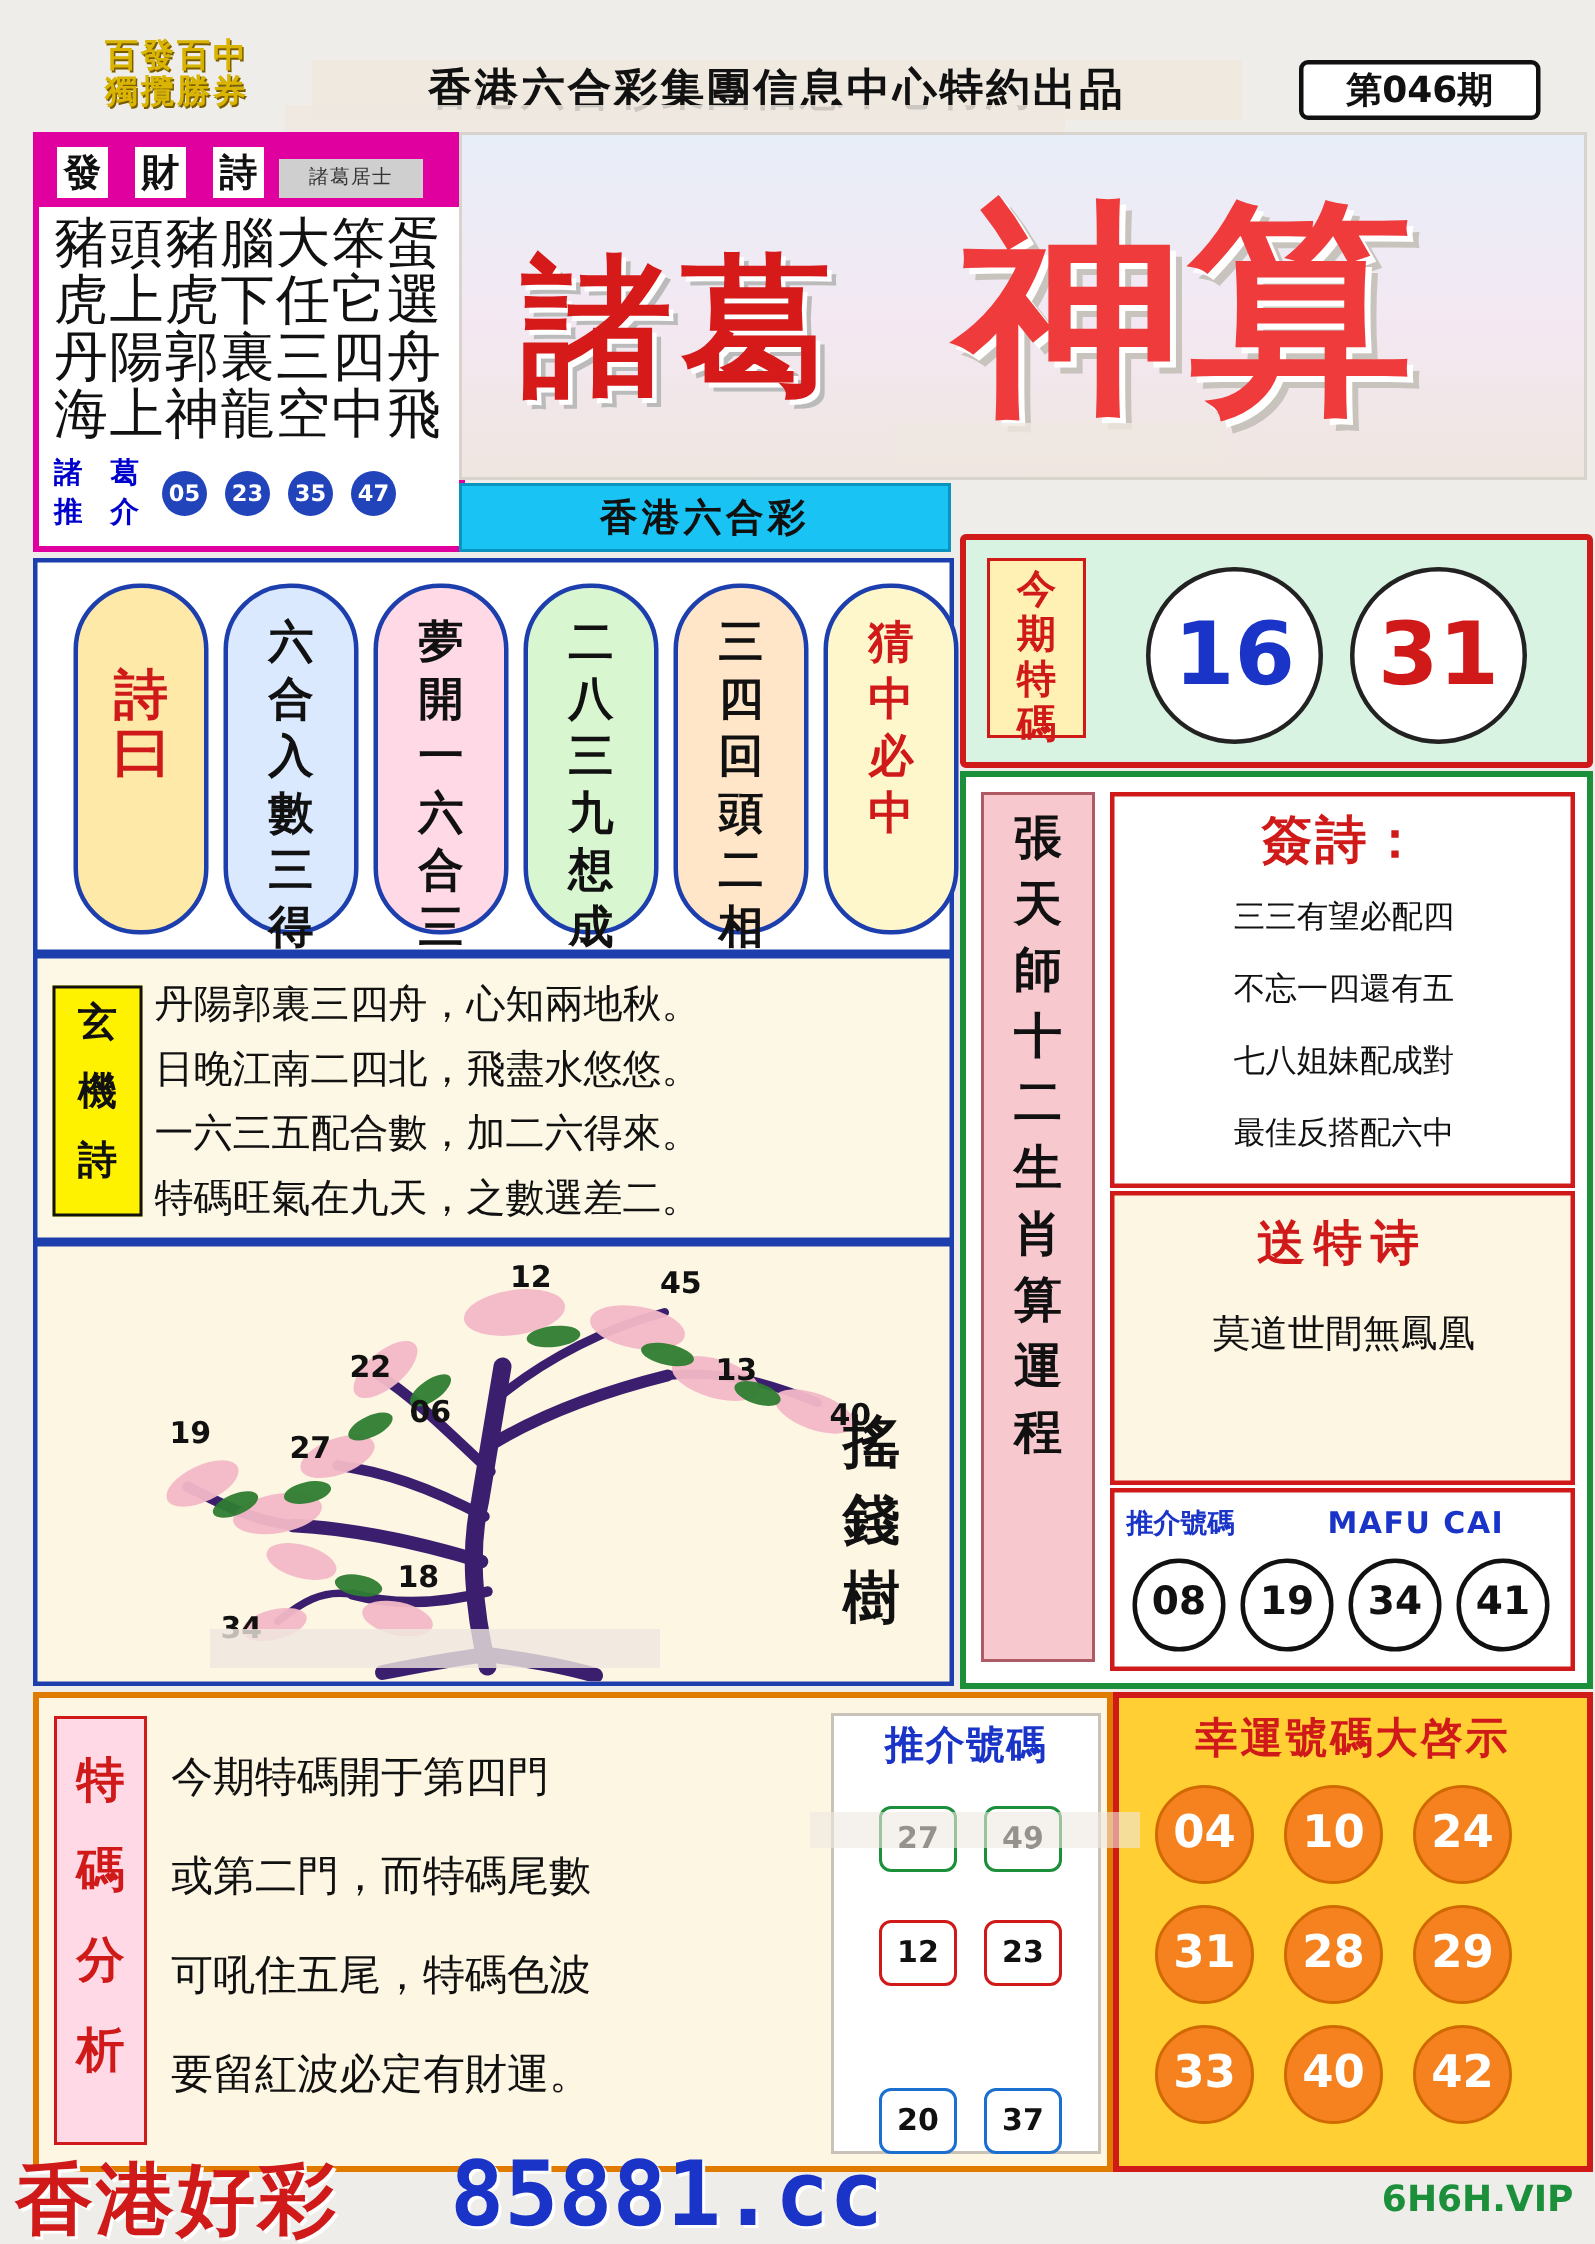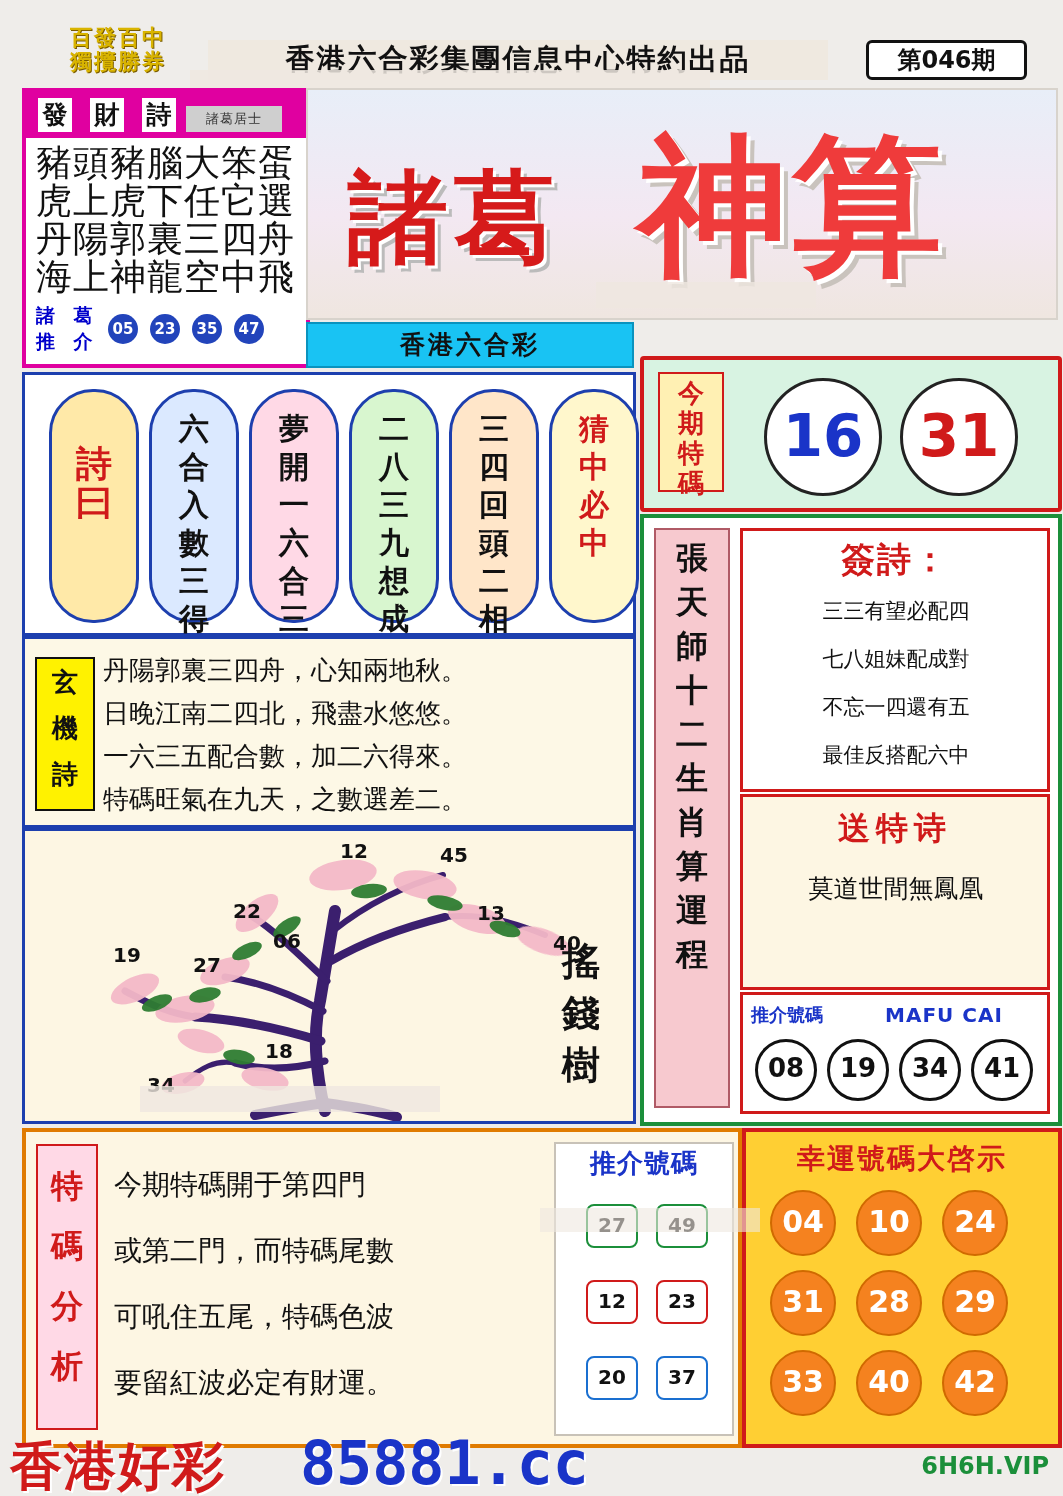--- a/index.html
+++ b/index.html
@@ -141,21 +141,21 @@
     font-family:"DejaVu Serif","Liberation Serif",serif;font-size:28px;line-height:66px;}
   .an-rec{position:absolute;left:528px;top:10px;width:176px;height:290px;background:#fff;
     border:2px solid #c8c2b8;}
   .an-rec-title{position:absolute;left:0;top:2px;width:100%;text-align:center;color:#1a34c8;
     font-size:26px;font-weight:bold;letter-spacing:1px;
     font-family:"DejaVu Serif","Liberation Serif",serif;}
   .rec-ball{position:absolute;width:48px;height:40px;border:2px solid #111;border-radius:8px;
     background:#fff;color:#111;font-size:20px;font-weight:bold;text-align:center;line-height:38px;}
   .rec-row0 .rec-ball{border-color:#1b8f3a;}
   .rec-row1 .rec-ball{border-color:#d01a1a;}
-  .rec-row2 .rec-ball{border-color:#1a6fd0;}
+  .rec-row2 .rec-ball{border-color:#1a6fd0;margin-top:36px;}
   .rec-row{position:absolute;left:0;width:176px;height:56px;}
   .rec-row .c0{left:30px;} .rec-row .c1{left:100px;}
   .rec-row0{top:56px;} .rec-row1{top:132px;} .rec-row2{top:208px;}
   .rec-row .rec-ball{top:4px;}
 
   
   .lucky{position:absolute;left:742px;top:1128px;width:312px;height:312px;background:#ffcf33;
     border:4px solid #d01a1a;}
   .lk-title{position:absolute;left:0;top:8px;width:100%;text-align:center;color:#d01a1a;
     font-size:28px;font-weight:bold;letter-spacing:2px;
@@ -309,22 +309,22 @@
         <div class="tnum" style="left: 122px; top: 242px;">34</div>
       </div>
   </div>
 
   <div class="zhang">
     <div class="zh-strip">張<br>天<br>師<br>十<br>二<br>生<br>肖<br>算<br>運<br>程</div>
     <div class="qianshi">
       <div class="qs-title">簽詩：</div>
       <div class="qs-lines">
         <div>三三有望必配四</div>
+        <div>不忘一四還有五</div>
         <div>七八姐妹配成對</div>
-        <div>不忘一四還有五</div>
         <div>最佳反搭配六中</div>
       </div>
     </div>
     <div class="songte">
       <div class="st-title">送特诗</div>
       <div class="st-lines">
         <div>莫道世間無鳳凰</div>
       </div>
     </div>
     <div class="tuijian">

